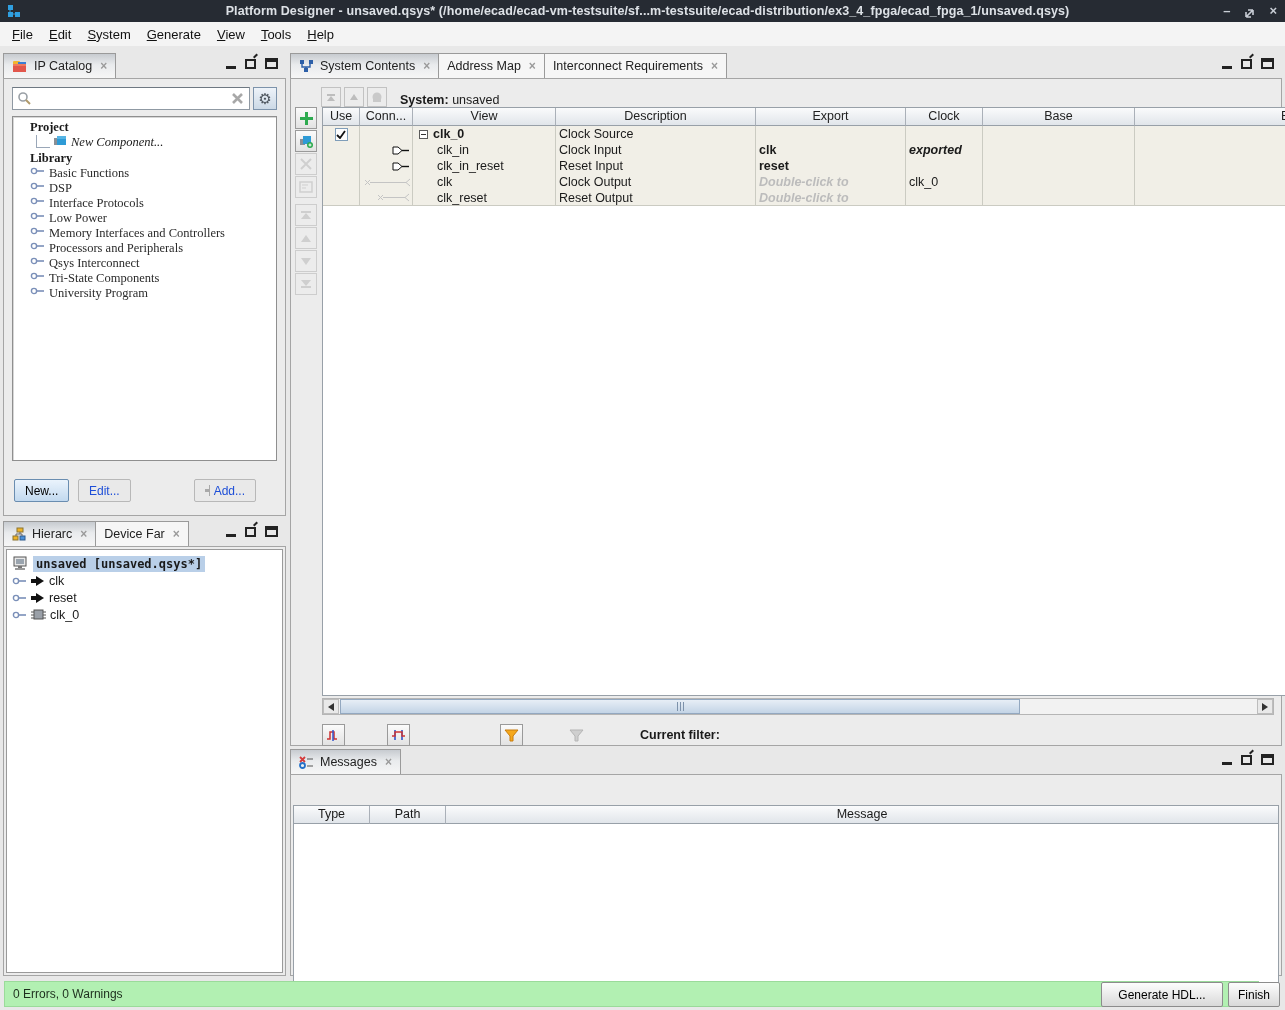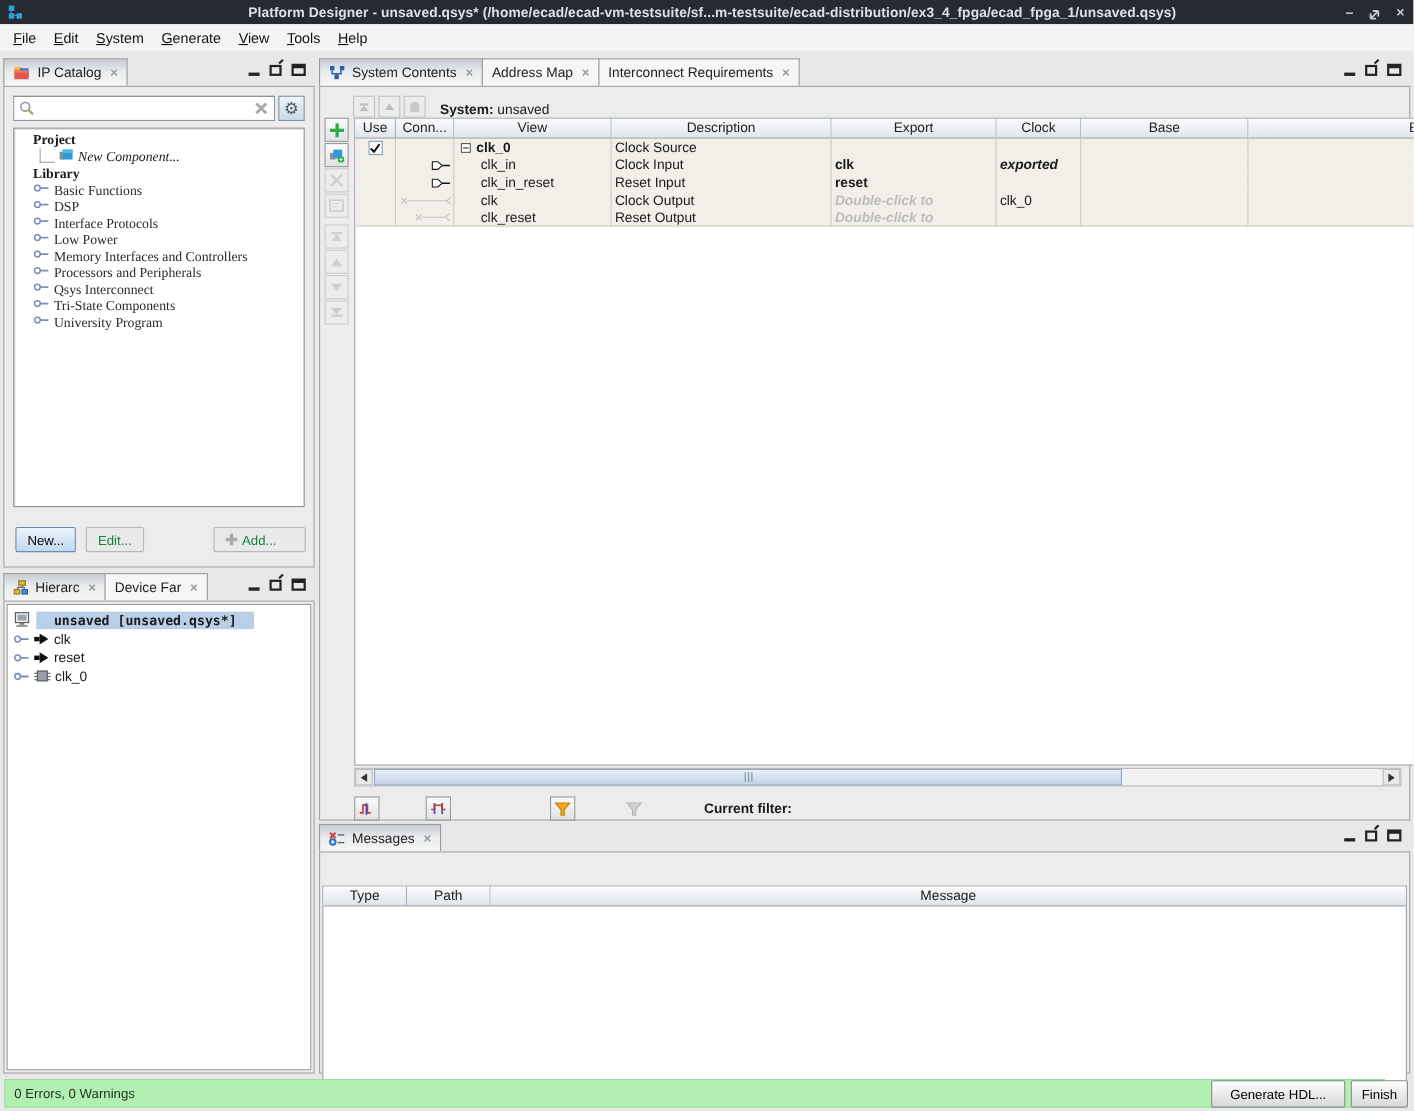--- a/index.html
+++ b/index.html
@@ -39,27 +39,27 @@
   .gear-btn { position:absolute; left:249px; top:8px; width:24px; height:23px; border:1px solid #7d93ab; background:linear-gradient(180deg,#eef3f9,#ccd9e6); display:flex; align-items:center; justify-content:center; font-size:15px; color:#4e565e; }
   .ip-tree-box { position:absolute; left:8px; top:37px; width:265px; height:345px; background:#fff; border:1px solid #8f8f8f; box-shadow:inset 1px 1px 0 #d7d7d7; overflow:hidden; padding-top:3px; }
   .tree-row { display:flex; height:15px; padding-left:17px; gap:4px; white-space:nowrap;font-family:Liberation Serif, serif; }
   .tree-head { font-weight:bold; font-size:12.5px; }
   .tree-item-label { font-size:12.5px; color:#2a2a2a; }
   .newcomp-label { font-style:italic; font-size:12.5px; }
   .guide-l { width:14px; height:13px; border-left:1px solid #9aa7b8; border-bottom:1px solid #9aa7b8; margin-left:6px; margin-bottom:5px; }
   .ip-buttons { position:absolute; left:0; top:400px; width:100%; height:26px; }
   .btn { height:23px; border:1px solid #8c8c8c; border-radius:2px; background:linear-gradient(180deg,#fdfdfd,#d9d9d9); font-size:12px; padding:0 10px; display:inline-flex; align-items:center; gap:4px; font-family:"Liberation Sans",sans-serif; }
   .btn.focus-blue { background:linear-gradient(180deg,#eaf3fc,#c2d9ef); border-color:#6a8db0; }
-  .btn.disabled { color:#15803d; background:#e9e9e9; border-color:#b8b8b8; }
+  .btn.disabled { color:#1d4ed8; background:#e9e9e9; border-color:#b8b8b8; }
 
   
   .hier-panel { position:absolute; left:3px; top:520px; width:283px; height:456px; }
   .hier-box { position:absolute; left:2px; top:2px; right:2px; bottom:2px; background:#fff; border:1px solid #9a9a9a; padding-top:5px; }
   .hier-row { display:flex; align-items:center; height:17px; padding-left:5px; gap:4px; white-space:nowrap; }
-  .hier-root-label { font-family:"DejaVu Sans Mono", monospace; font-weight:bold; font-size:12px; background:#b9cfe8; padding:1px 16px; }
+  .hier-root-label { font-family:"DejaVu Sans Mono", monospace; font-weight:bold; font-size:12px; background:#b9cfe8; padding:1px 3px; }
   .hier-item-label { font-size:12.5px; }
 
   
   .sc-panel { position:absolute; left:290px; top:52px; width:992px; height:694px; }
   .sc-topbar { position:absolute; left:0; top:0; width:100%; height:28px; display:flex; align-items:flex-end; }
   .mini-btn { width:20px; height:20px; border:1px solid #c2c2c2; background:#ececec; display:flex; align-items:center; justify-content:center; margin-right:3px; }
   .sys-label { margin-left:10px; font-size:12.5px; }
   .sys-label b { font-weight:bold; }
 
   .vtool { position:absolute; left:4px; top:28px; width:24px; }
@@ -260,21 +260,21 @@
         </div>
       </div>
 
       <div class="ip-buttons">
         <button class="btn focus-blue" style="position:absolute; left:10px;">
             <span>New...</span>
           </button>
         <button class="btn disabled" style="position:absolute; left:74px;">
             <span>Edit...</span>
           </button>
-        <button class="btn disabled" style="position:absolute; left:190px; width:84px;">
+        <button class="btn disabled" style="position:absolute; left:190px; width:62px;">
           <svg width="11" height="11">
               <rect x="4" y="0" width="3" height="11" fill="#a9a9a9"></rect>
               <rect x="0" y="4" width="11" height="3" fill="#a9a9a9"></rect>
             </svg>
           <span>Add...</span>
         </button>
       </div>
     </div>
   </div>
 

